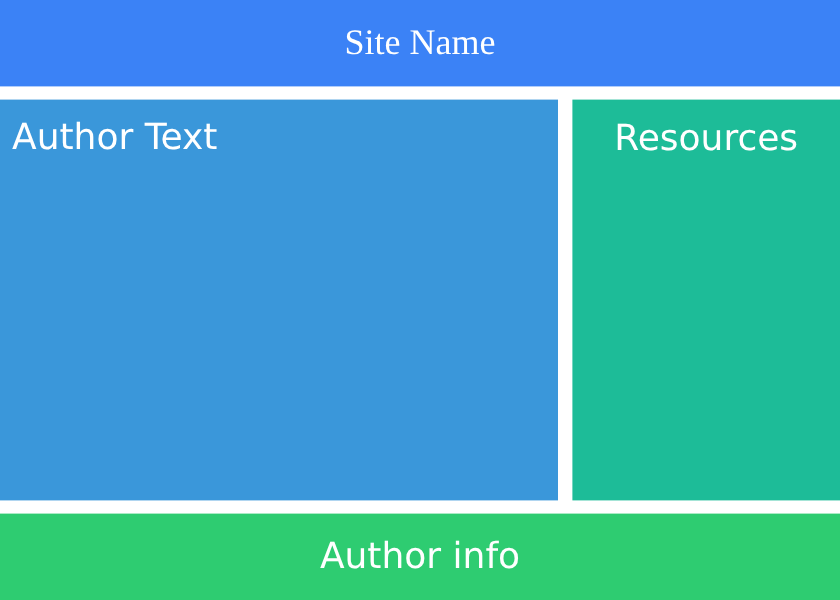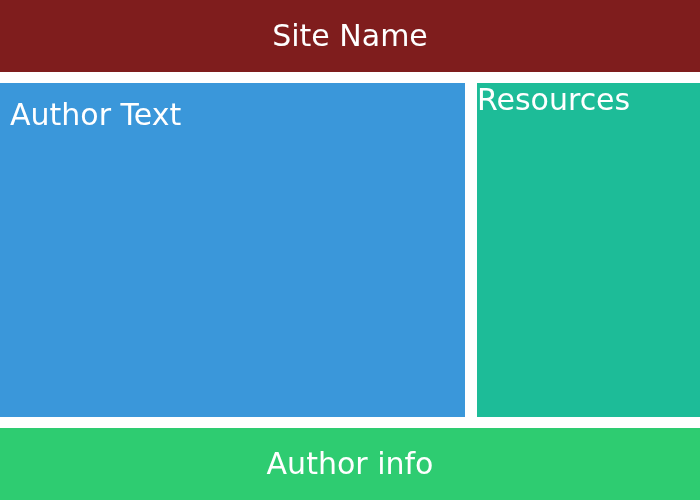--- a/index.html
+++ b/index.html
@@ -35,20 +35,22 @@
     }
     .content {
       grid-column: 1;
       grid-row: 2;
       padding: 15px 10px;
       text-align: left;
     }
     .sidebar {
       grid-column: 2;
       grid-row: 2;
+      padding-top: 16px;
+      text-align: center;
     }
     .footer {
       grid-column: 1 / 3;
       grid-row: 3;
       display: flex;
       align-items: center;
       justify-content: center;
     }
     .label {
       color: #ffffff;
@@ -56,21 +58,21 @@
       font-weight: 400;
       line-height: 1.15;
       white-space: nowrap;
     }
   </style>
 </head>
 <body>
 
 <div class="layout">
 
-  <div class="region banner" style="background: #7f1d1d;">
+  <div class="region banner" style="background: #3b82f6; font-family: Liberation Serif, serif;">
     <span class="label">Site Name</span>
   </div>
 
   <div class="region content" style="background: rgb(58, 151, 218);">
     <span class="label">Author Text</span>
   </div>
 
   <div class="region sidebar" style="background: rgb(29, 188, 152);">
     <span class="label">Resources</span>
   </div>

